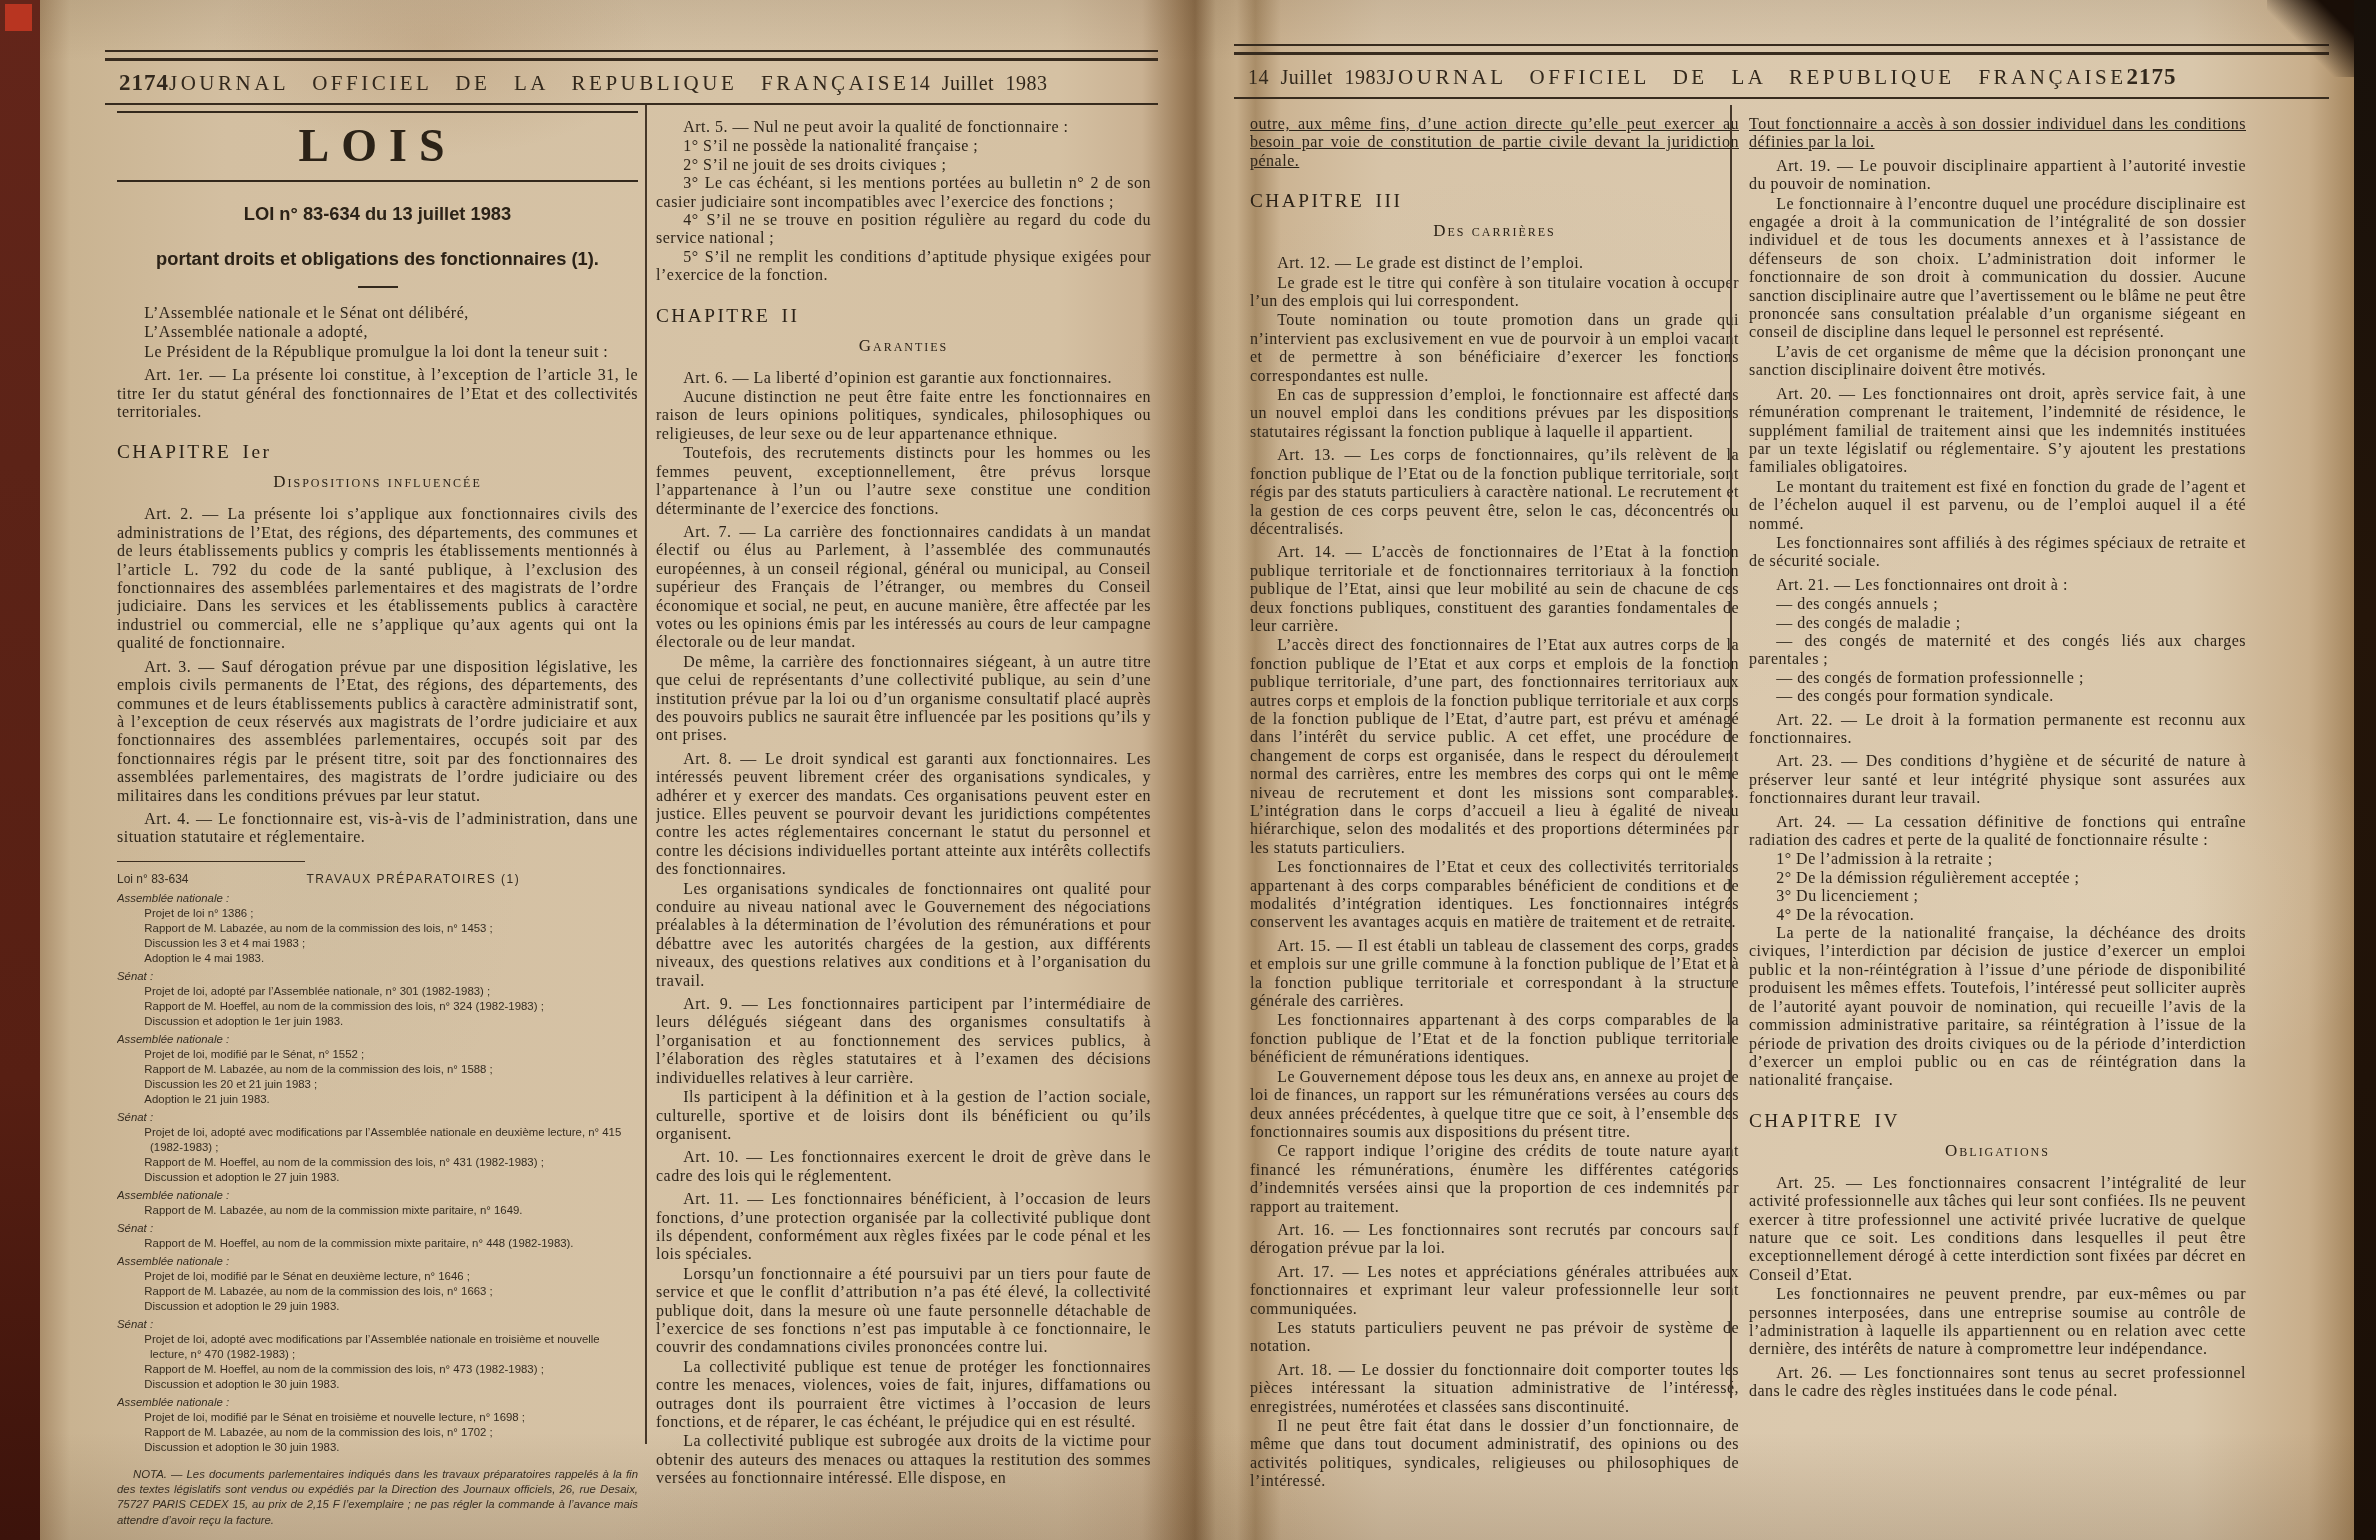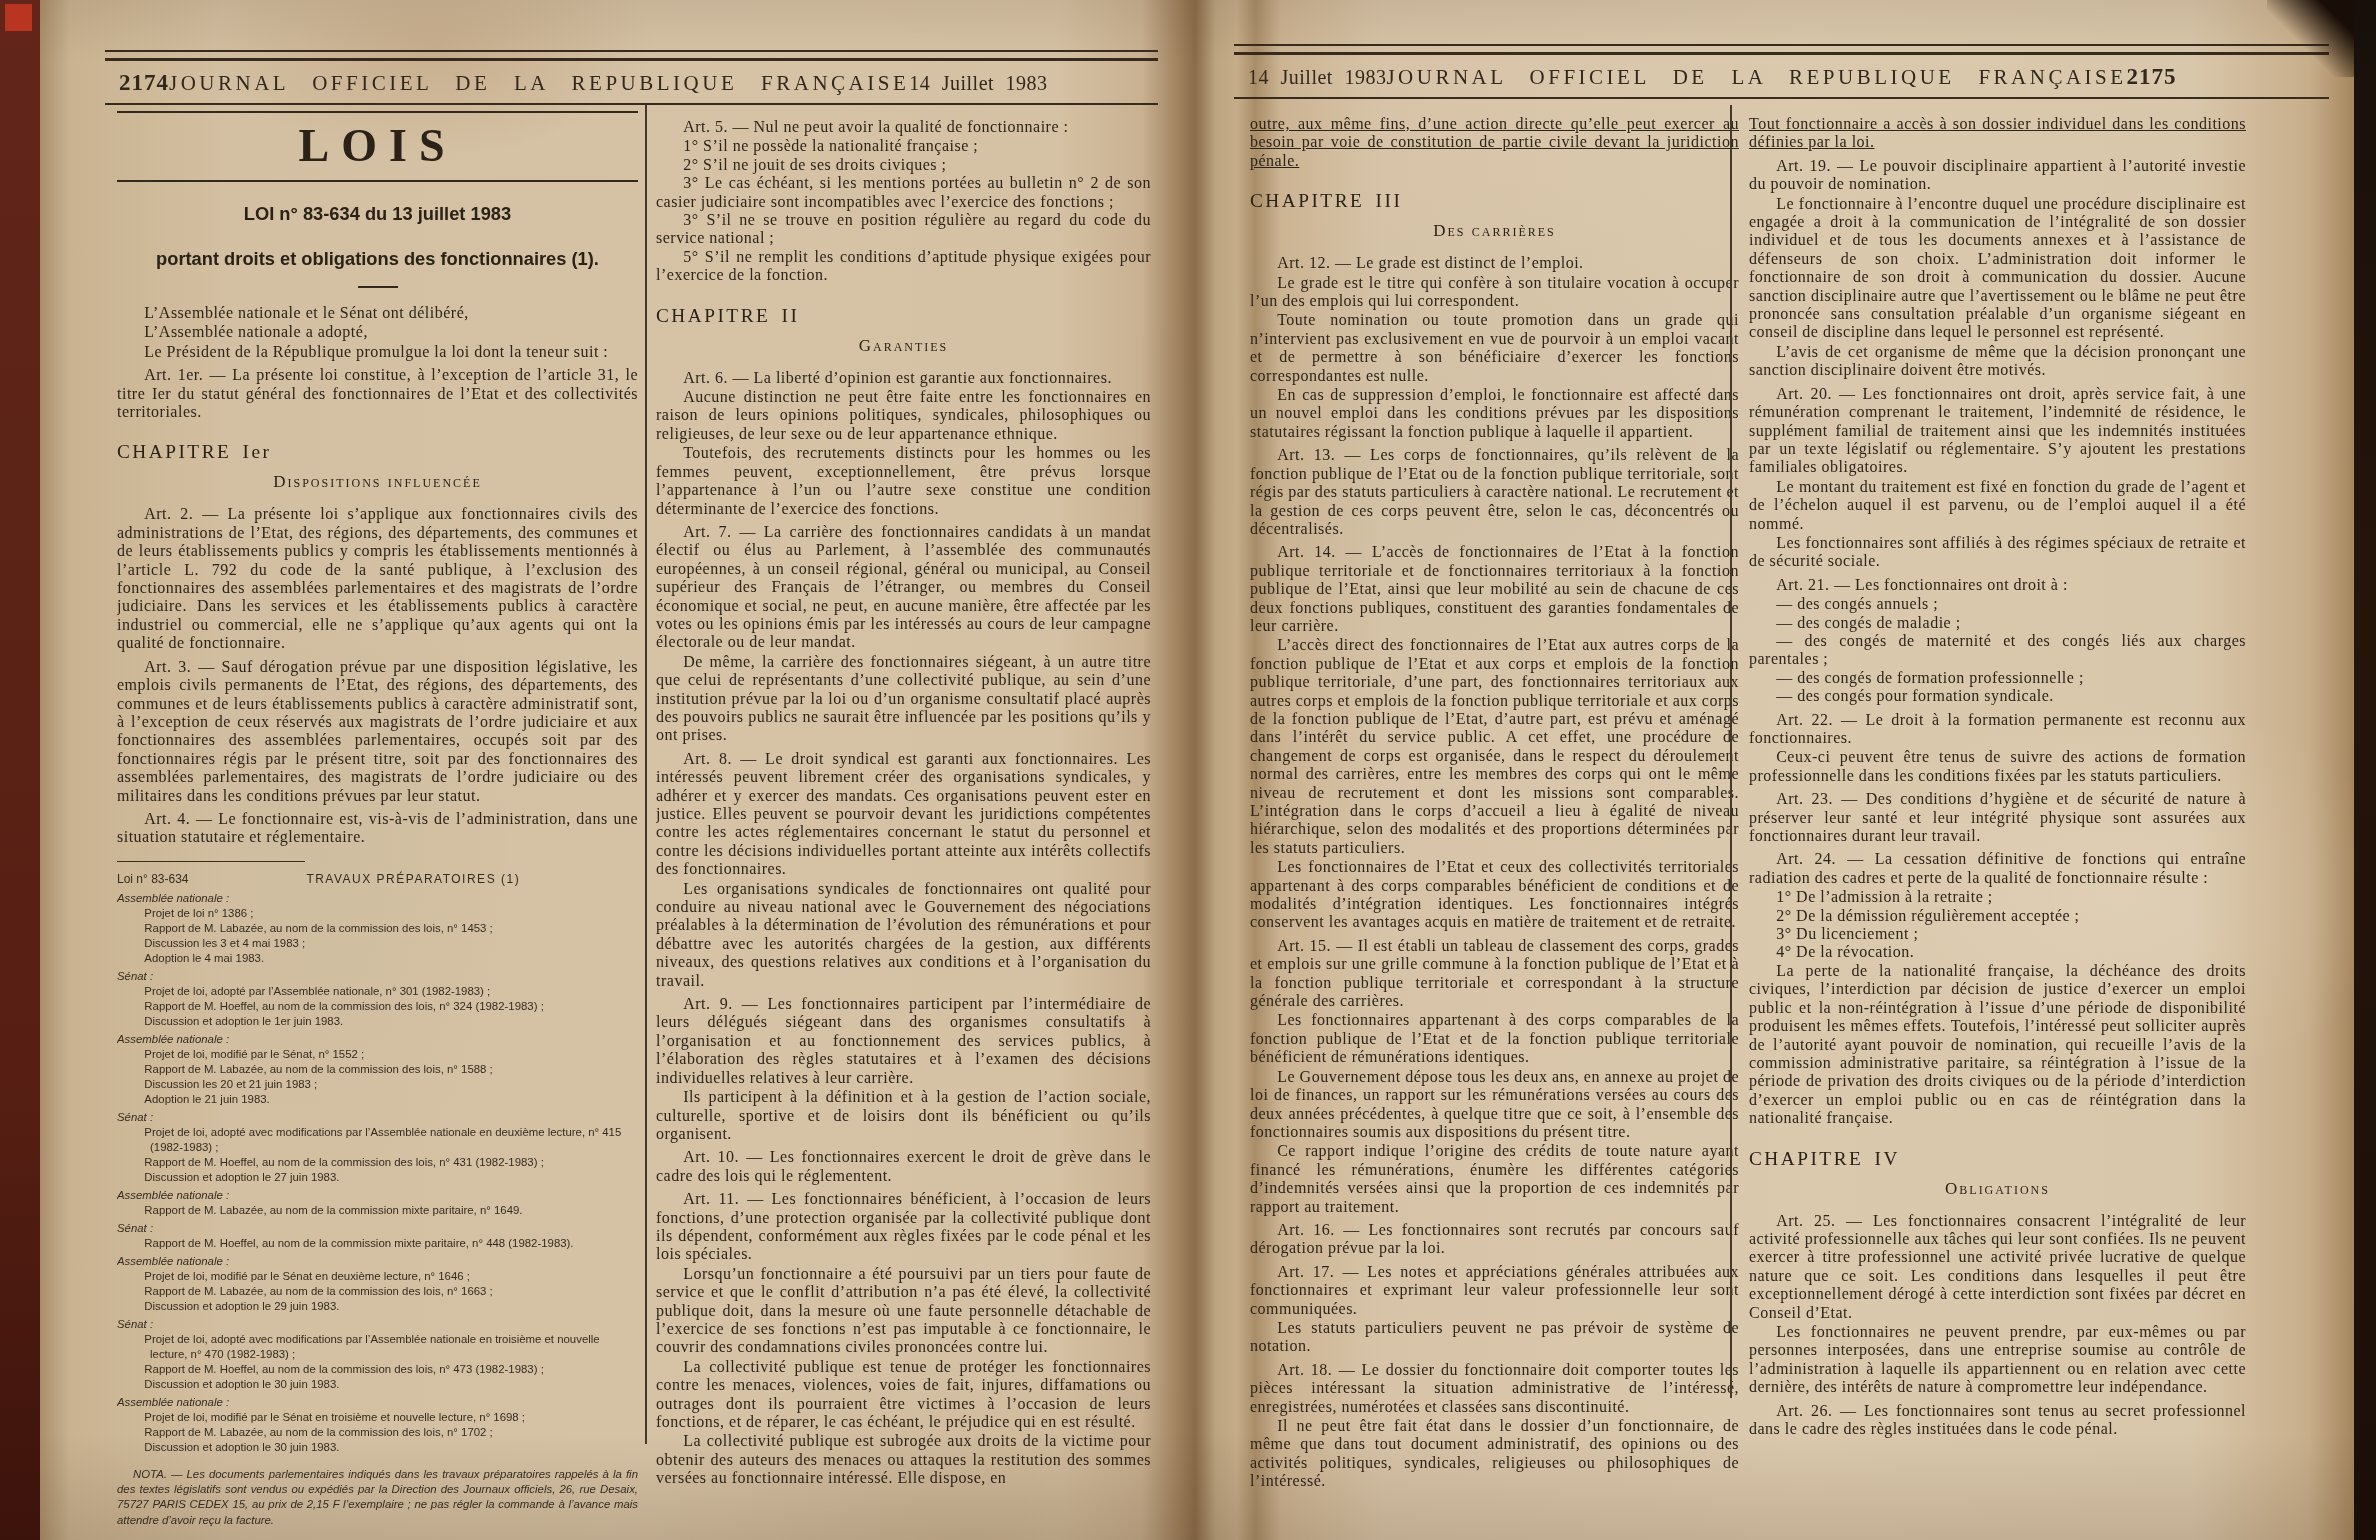--- a/index.html
+++ b/index.html
@@ -165,21 +165,21 @@
           </div>
         <p class="nota">NOTA. — Les documents parlementaires indiqués dans les travaux préparatoires rappelés à la fin des textes législatifs sont vendus ou expédiés par la Direction des Journaux officiels, 26, rue Desaix, 75727 PARIS CEDEX 15, au prix de 2,15 F l’exemplaire ; ne pas régler la commande à l’avance mais attendre d’avoir reçu la facture.</p>
       </div>
     </div>
 
     <div class="col col-l2 blocks">
         <p class="b-pa">Art. 5. — Nul ne peut avoir la qualité de fonctionnaire :</p>
         <p class="b-li">1° S’il ne possède la nationalité française ;</p>
         <p class="b-li">2° S’il ne jouit de ses droits civiques ;</p>
         <p class="b-li">3° Le cas échéant, si les mentions portées au bulletin n° 2 de son casier judiciaire sont incompatibles avec l’exercice des fonctions ;</p>
-        <p class="b-li">3° S’il ne se trouve en position régulière au regard du code du service national ;</p>
+        <p class="b-li">4° S’il ne se trouve en position régulière au regard du code du service national ;</p>
         <p class="b-li">5° S’il ne remplit les conditions d’aptitude physique exigées pour l’exercice de la fonction.</p>
         <p class="b-chap">CHAPITRE II</p>
         <p class="b-sub">Garanties</p>
         <p class="b-pa">Art. 6. — La liberté d’opinion est garantie aux fonctionnaires.</p>
         <p class="b-p">Aucune distinction ne peut être faite entre les fonctionnaires en raison de leurs opinions politiques, syndicales, philosophiques ou religieuses, de leur sexe ou de leur appartenance ethnique.</p>
         <p class="b-p">Toutefois, des recrutements distincts pour les hommes ou les femmes peuvent, exceptionnellement, être prévus lorsque l’appartenance à l’un ou l’autre sexe constitue une condition déterminante de l’exercice des fonctions.</p>
         <p class="b-pa">Art. 7. — La carrière des fonctionnaires candidats à un mandat électif ou élus au Parlement, à l’assemblée des communautés européennes, à un conseil régional, général ou municipal, au Conseil supérieur des Français de l’étranger, ou membres du Conseil économique et social, ne peut, en aucune manière, être affectée par les votes ou les opinions émis par les intéressés au cours de leur campagne électorale ou de leur mandat.</p>
         <p class="b-p">De même, la carrière des fonctionnaires siégeant, à un autre titre que celui de représentants d’une collectivité publique, au sein d’une institution prévue par la loi ou d’un organisme consultatif placé auprès des pouvoirs publics ne saurait être influencée par les positions qu’ils y ont prises.</p>
         <p class="b-pa">Art. 8. — Le droit syndical est garanti aux fonctionnaires. Les intéressés peuvent librement créer des organisations syndicales, y adhérer et y exercer des mandats. Ces organisations peuvent ester en justice. Elles peuvent se pourvoir devant les juridictions compétentes contre les actes réglementaires concernant le statut du personnel et contre les décisions individuelles portant atteinte aux intérêts collectifs des fonctionnaires.</p>
         <p class="b-p">Les organisations syndicales de fonctionnaires ont qualité pour conduire au niveau national avec le Gouvernement des négociations préalables à la détermination de l’évolution des rémunérations et pour débattre avec les autorités chargées de la gestion, aux différents niveaux, des questions relatives aux conditions et à l’organisation du travail.</p>
@@ -234,21 +234,20 @@
         <p class="b-pa">Art. 20. — Les fonctionnaires ont droit, après service fait, à une rémunération comprenant le traitement, l’indemnité de résidence, le supplément familial de traitement ainsi que les indemnités instituées par un texte législatif ou réglementaire. S’y ajoutent les prestations familiales obligatoires.</p>
         <p class="b-p">Le montant du traitement est fixé en fonction du grade de l’agent et de l’échelon auquel il est parvenu, ou de l’emploi auquel il a été nommé.</p>
         <p class="b-p">Les fonctionnaires sont affiliés à des régimes spéciaux de retraite et de sécurité sociale.</p>
         <p class="b-pa">Art. 21. — Les fonctionnaires ont droit à :</p>
         <p class="b-li">— des congés annuels ;</p>
         <p class="b-li">— des congés de maladie ;</p>
         <p class="b-li">— des congés de maternité et des congés liés aux charges parentales ;</p>
         <p class="b-li">— des congés de formation professionnelle ;</p>
         <p class="b-li">— des congés pour formation syndicale.</p>
         <p class="b-pa">Art. 22. — Le droit à la formation permanente est reconnu aux fonctionnaires.</p>
-        <p class="b-p">Ceux-ci peuvent être tenus de suivre des actions de formation professionnelle dans les conditions fixées par les statuts particuliers.</p>
         <p class="b-pa">Art. 23. — Des conditions d’hygiène et de sécurité de nature à préserver leur santé et leur intégrité physique sont assurées aux fonctionnaires durant leur travail.</p>
         <p class="b-pa">Art. 24. — La cessation définitive de fonctions qui entraîne radiation des cadres et perte de la qualité de fonctionnaire résulte :</p>
         <p class="b-li">1° De l’admission à la retraite ;</p>
         <p class="b-li">2° De la démission régulièrement acceptée ;</p>
         <p class="b-li">3° Du licenciement ;</p>
         <p class="b-li">4° De la révocation.</p>
         <p class="b-p">La perte de la nationalité française, la déchéance des droits civiques, l’interdiction par décision de justice d’exercer un emploi public et la non-réintégration à l’issue d’une période de disponibilité produisent les mêmes effets. Toutefois, l’intéressé peut solliciter auprès de l’autorité ayant pouvoir de nomination, qui recueille l’avis de la commission administrative paritaire, sa réintégration à l’issue de la période de privation des droits civiques ou de la période d’interdiction d’exercer un emploi public ou en cas de réintégration dans la nationalité française.</p>
         <p class="b-chap">CHAPITRE IV</p>
         <p class="b-sub">Obligations</p>
         <p class="b-pa">Art. 25. — Les fonctionnaires consacrent l’intégralité de leur activité professionnelle aux tâches qui leur sont confiées. Ils ne peuvent exercer à titre professionnel une activité privée lucrative de quelque nature que ce soit. Les conditions dans lesquelles il peut être exceptionnellement dérogé à cette interdiction sont fixées par décret en Conseil d’Etat.</p>

